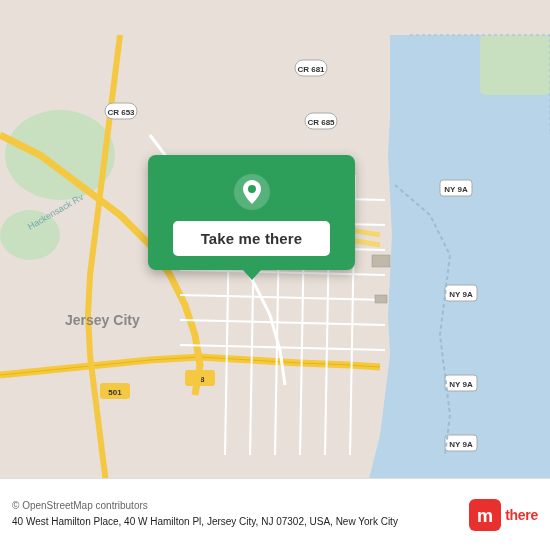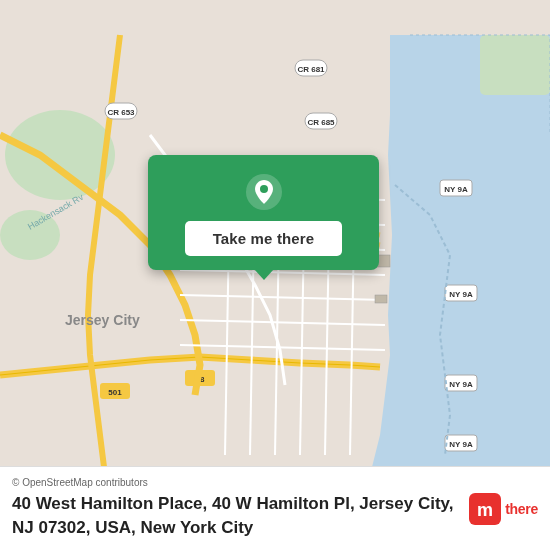--- a/index.html
+++ b/index.html
@@ -25,21 +25,21 @@
     
     .map-svg {
       width: 100%;
       height: 100%;
     }
     
     .popup-card {
       position: absolute;
       top: 155px;
       left: 148px;
-      width: 231px;
+      width: 207px;
       background: #2e9e5b;
       border-radius: 8px;
       display: flex;
       flex-direction: column;
       align-items: center;
       padding: 18px 16px 14px 16px;
       box-shadow: 0 4px 12px rgba(0,0,0,0.3);
     }
     .popup-card::after {
       content: '';
@@ -80,24 +80,24 @@
       align-items: center;
       justify-content: space-between;
       border-top: 1px solid #ddd;
       min-height: 72px;
     }
     .info-left {
       flex: 1;
       padding-right: 10px;
     }
     .address-text {
-      font-size: 17px;
+      font-size: 10px;
       color: #222;
       line-height: 1.4;
-      font-weight: 700;
+      font-weight: 400;
     }
     .osm-credit {
       font-size: 10px;
       color: #666;
       margin-bottom: 4px;
     }
     .moovit-logo {
       display: flex;
       align-items: center;
       gap: 4px;

